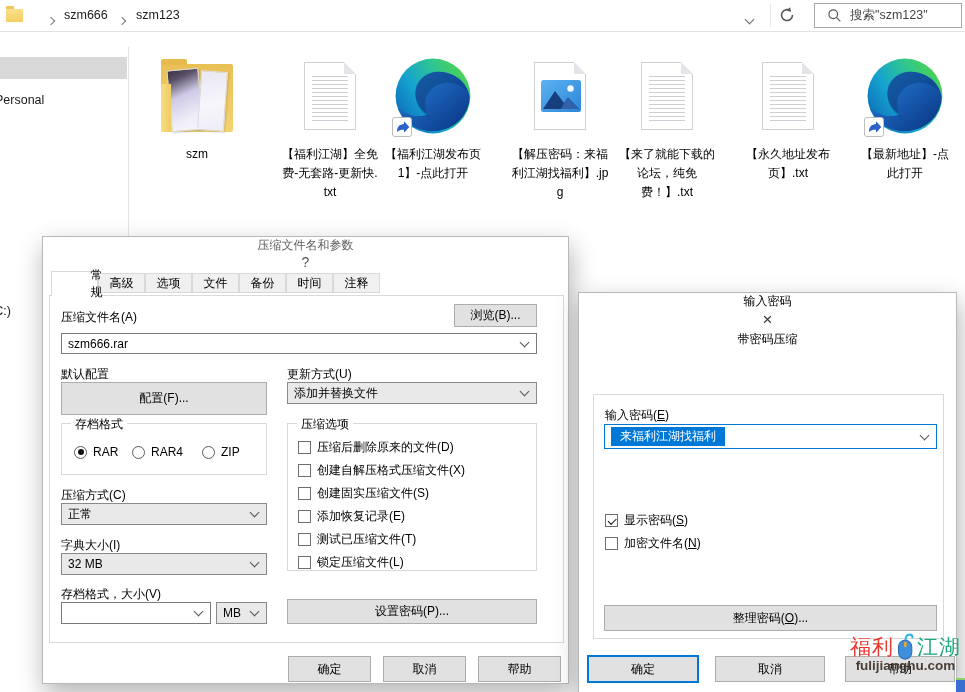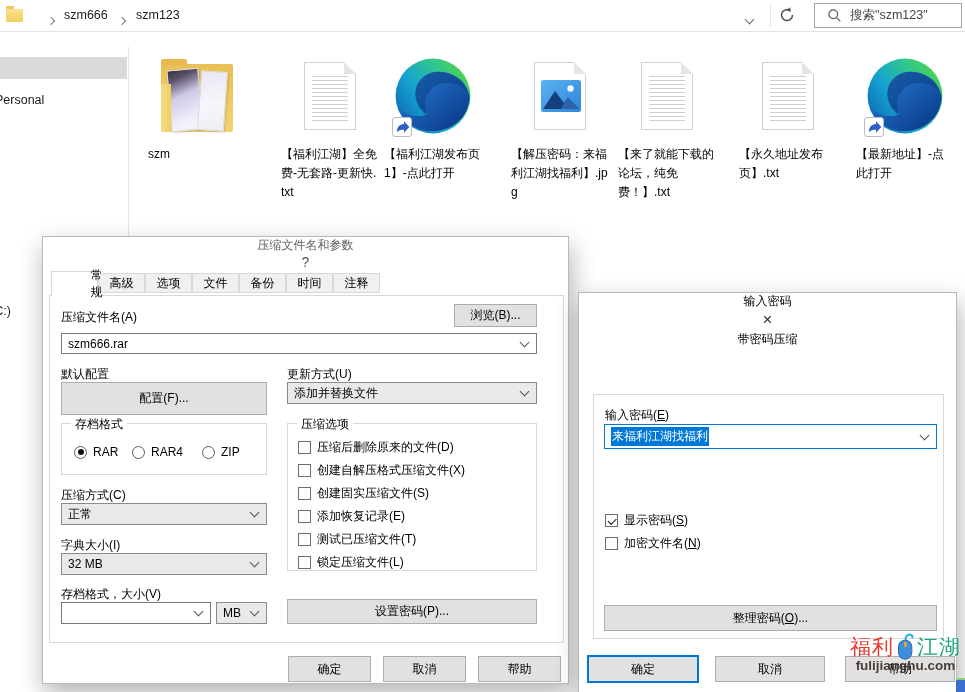--- a/index.html
+++ b/index.html
@@ -19,21 +19,21 @@
   .refresh{position:absolute;left:778px;top:6px;width:18px;height:18px;}
   .searchbox{position:absolute;left:814px;top:3px;width:148px;height:25px;border:1px solid #a6a6a6;background:#fff;display:flex;align-items:center;gap:8px;padding-left:12px;box-sizing:border-box;}
   .search-text{color:#444;font-size:12.5px;white-space:nowrap;}
 
   
   .side-sel{position:absolute;left:0;top:57px;width:127px;height:22px;background:#d9d9d9;}
   .side-label{position:absolute;font-size:12.5px;color:#1a1a1a;white-space:nowrap;}
   .side-vsep{position:absolute;left:128px;top:47px;width:1px;height:189px;background:#e4e4e4;}
 
   
-  .file-item{position:absolute;top:50px;width:98px;text-align:left;cursor:default;}
+  .file-item{position:absolute;top:50px;width:98px;text-align:center;cursor:default;}
   .icon-zone{position:relative;height:92px;display:flex;align-items:center;justify-content:center;}
   .file-label{margin-top:3px;font-size:12px;line-height:19px;color:#000;word-break:break-all;}
 
   .doc-page{position:relative;width:52px;height:68px;background:#fff;border:1px solid #cdd0d4;box-sizing:border-box;}
   .doc-fold{position:absolute;top:-1px;right:-1px;width:0;height:0;border-bottom:12px solid #e3e5e8;border-right:12px solid #fff;}
   .doc-lines{position:absolute;left:7px;right:7px;top:13px;bottom:8px;
              background:repeating-linear-gradient(#ccd0d6 0 1px,transparent 1px 4px);}
   .img-glyph{position:absolute;left:6px;top:17px;}
 
   .edge-wrap{position:relative;width:78px;height:78px;}
@@ -66,21 +66,21 @@
   .radio{display:inline-block;width:13px;height:13px;border:1px solid #5a5a5a;border-radius:50%;box-sizing:border-box;position:relative;flex:none;background:#fff;}
   .radio-on::after{content:"";position:absolute;left:2.5px;top:2.5px;width:6px;height:6px;border-radius:50%;background:#111;}
   .opt-row{position:absolute;display:flex;align-items:center;gap:6px;white-space:nowrap;}
   .tab{position:absolute;top:2px;height:20px;background:#f0f0f0;border:1px solid #d9d9d9;display:flex;align-items:center;justify-content:center;font-size:12px;box-sizing:border-box;}
   .tab-active{top:0;height:23px;background:#fff;border-bottom:none;z-index:3;}
   .panel{position:absolute;border:1px solid #d9d9d9;background:#fff;}
   .uline{text-decoration:underline;}
 
   
   .pwd-combo{border:1px solid #0078d7;background:#fff;}
-  .sel-text{background:#0078d7;color:#fff;padding:1px 1px;}
+  .sel-text{background:#0078d7;color:#fff;padding:1px 9px;}
 
   
   .watermark{position:absolute;left:846px;top:632px;width:119px;height:60px;z-index:50;}
   .wm-row{display:flex;align-items:center;justify-content:center;gap:1px;}
   .wm-cn{font-size:21px;font-weight:normal;letter-spacing:1px;text-shadow:0 0 2px #fff;}
   .wm-url{text-align:center;font-size:13.5px;font-weight:bold;color:#4a3e36;margin-top:-3px;letter-spacing:0;}
   .corner-frag{position:absolute;left:956px;top:678px;width:9px;height:14px;background:#3a6fd0;border-top:2px solid #8fd06a;z-index:40;}
 </style>
 </head>
 <body>

